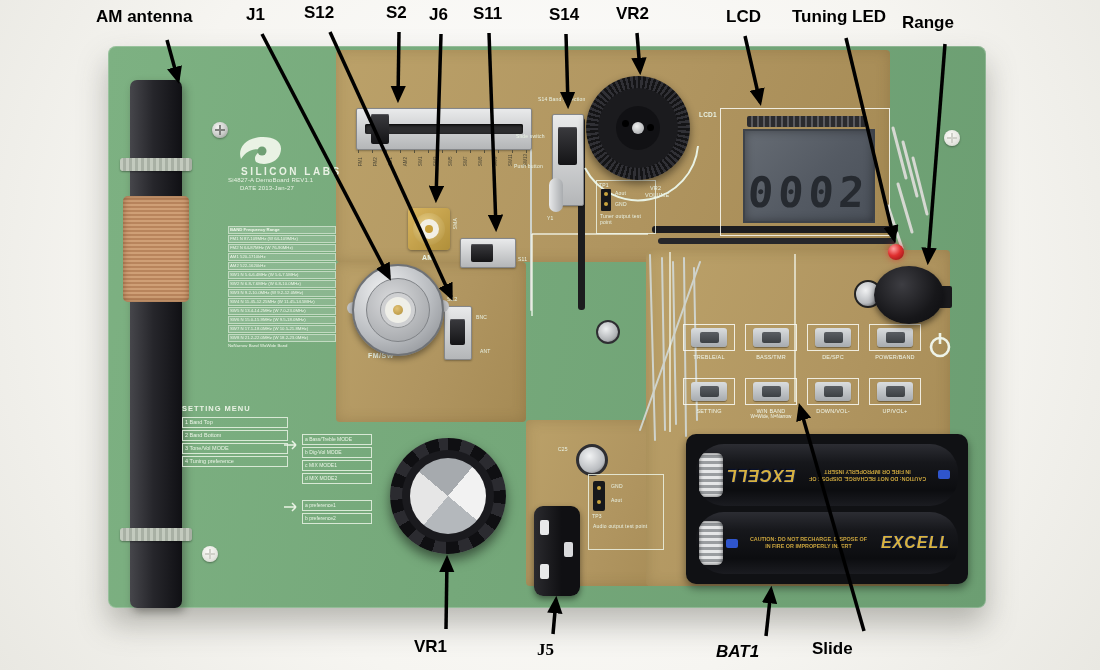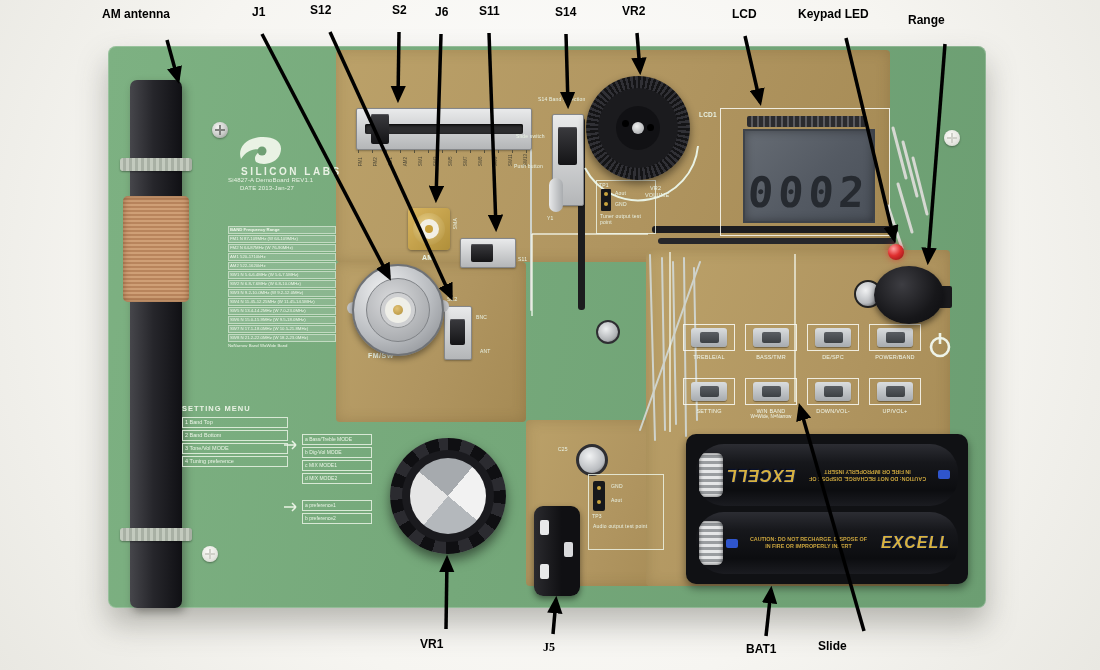--- a/index.html
+++ b/index.html
@@ -75,21 +75,21 @@
         position:absolute;overflow:hidden;}
   .batt-inner{position:absolute;left:30px;right:8px;top:0;bottom:0;display:flex;align-items:center;}
   .batt-spring{position:absolute;left:3px;top:9px;width:24px;height:44px;border-radius:6px;
                background:repeating-linear-gradient(0deg,#e6e7e8 0 3px,#9a9da0 3px 6px);
                box-shadow:inset 0 0 4px rgba(0,0,0,.6);}
   .caution{width:158px;text-align:center;font-size:5.4px;font-weight:bold;color:#c9a43e;line-height:7px;}
   .brand{font-style:italic;font-weight:bold;font-size:16px;color:#d8b23f;letter-spacing:1px;
          text-shadow:0 0 2px #1d3a9e, 1px 1px 1px #000;margin-left:8px;}
   .bluechip{width:12px;height:9px;background:#2f55cc;border-radius:2px;margin-right:6px;flex:0 0 auto;}
 
-  .callout{position:absolute;font-weight:bold;font-size:12px;color:#000;white-space:nowrap;z-index:41;margin-left:6px;}
+  .callout{position:absolute;font-weight:bold;font-size:17px;color:#000;white-space:nowrap;z-index:41;}
 </style>
 </head>
 <body>
 
 <div class="stage">
 
   <div class="abs board"></div>
   <div class="abs copper" style="left:336px;top:50px;width:554px;height:212px;"></div>
   <div class="abs copper" style="left:336px;top:262px;width:190px;height:160px;"></div>
   <div class="abs copper" style="left:526px;top:420px;width:164px;height:166px;"></div>
@@ -424,20 +424,20 @@
 
   <div class="callout" style="left:96px;top:7px;">AM antenna</div>
   <div class="callout" style="left:246px;top:5px;">J1</div>
   <div class="callout" style="left:304px;top:3px;">S12</div>
   <div class="callout" style="left:386px;top:3px;">S2</div>
   <div class="callout" style="left:429px;top:5px;">J6</div>
   <div class="callout" style="left:473px;top:4px;">S11</div>
   <div class="callout" style="left:549px;top:5px;">S14</div>
   <div class="callout" style="left:616px;top:4px;">VR2</div>
   <div class="callout" style="left:726px;top:7px;">LCD</div>
-  <div class="callout" style="left:792px;top:7px;">Keypad LED</div>
+  <div class="callout" style="left:792px;top:7px;">Tuning LED</div>
   <div class="callout" style="left:902px;top:13px;">Range</div>
   <div class="callout" style="left:414px;top:637px;">VR1</div>
   <div class="callout" style="left:537px;top:640px;font-family:Liberation Serif, serif;">J5</div>
-  <div class="callout" style="left:740px;top:642px;">BAT1</div>
+  <div class="callout" style="left:716px;top:642px;font-style:italic;">BAT1</div>
   <div class="callout" style="left:812px;top:639px;">Slide</div>
 
 </div>
 
 </body></html>

